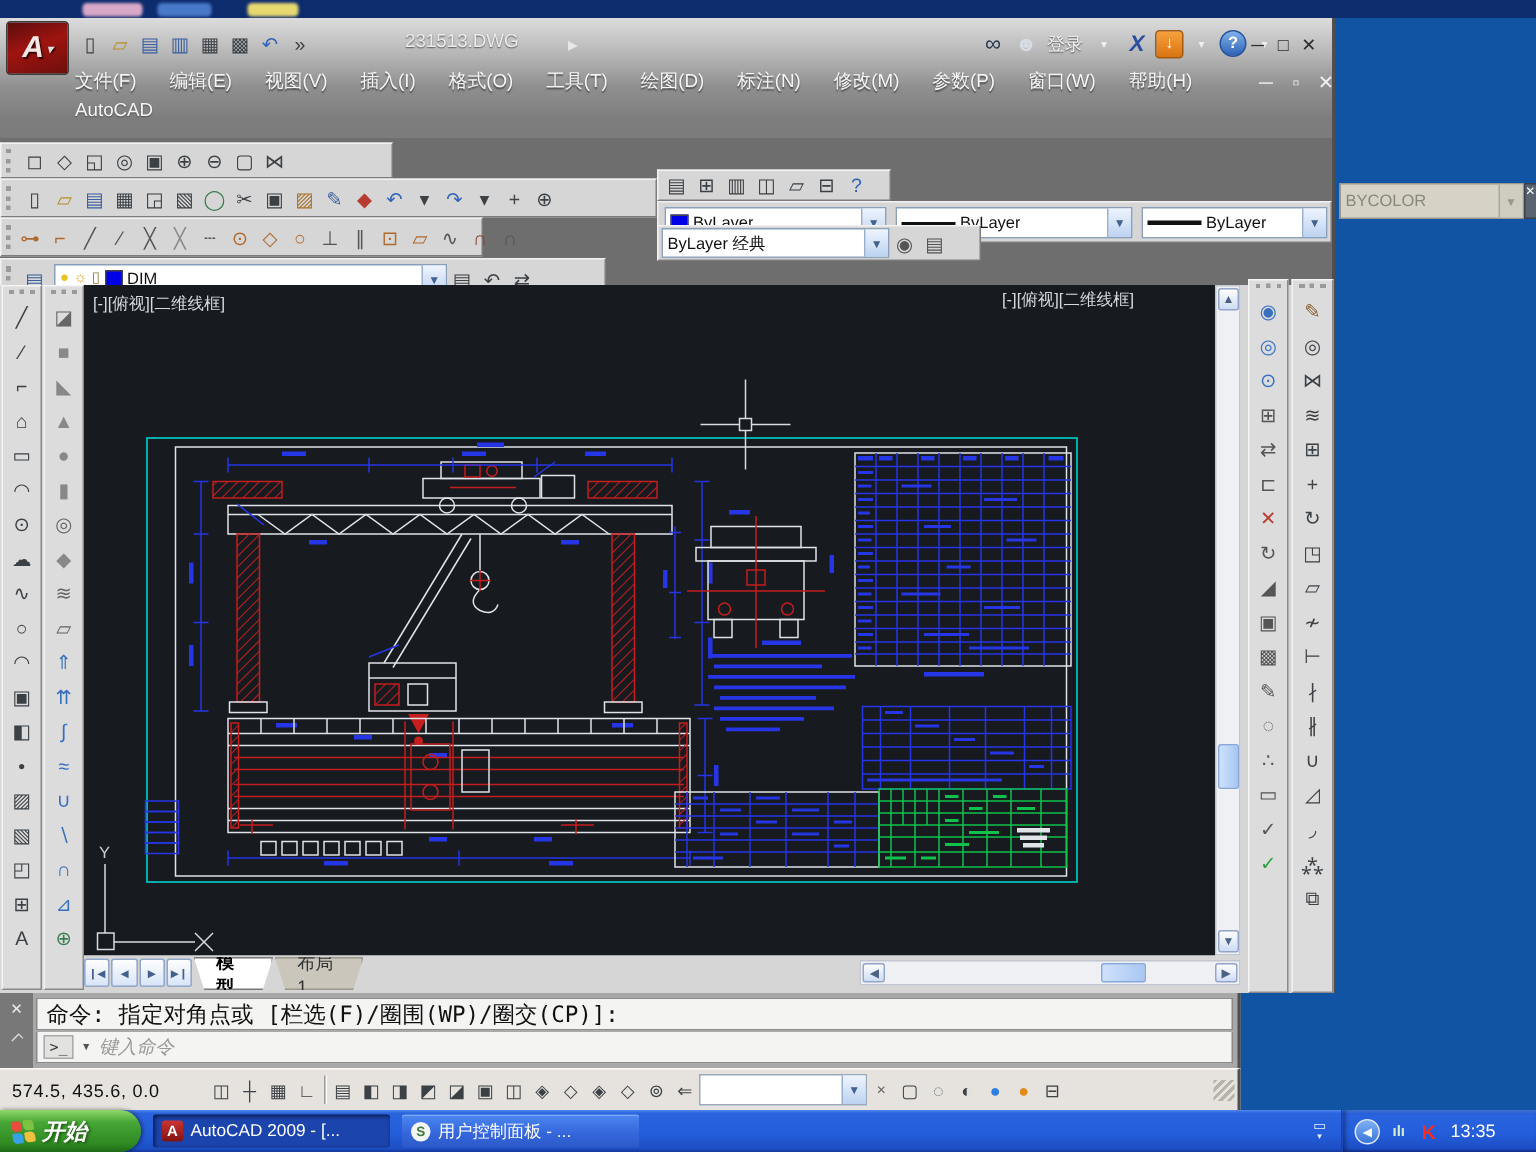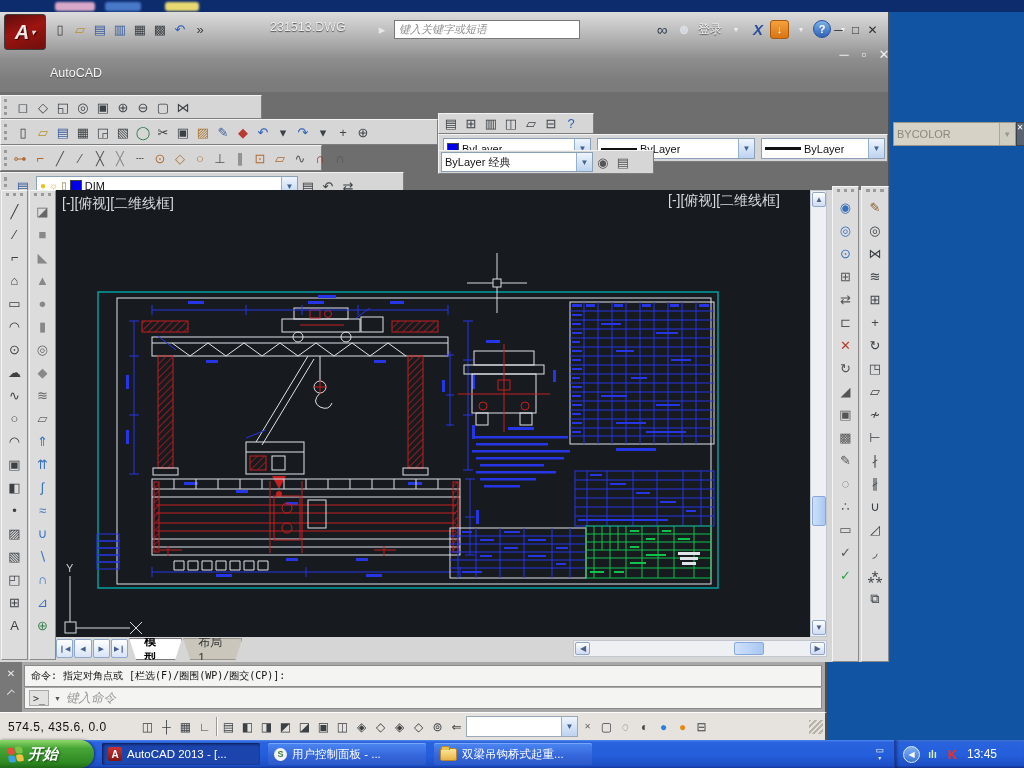--- a/index.html
+++ b/index.html
@@ -54,40 +54,40 @@
   .ddtext{white-space:nowrap;overflow:hidden;}
   .ddisabled{background:#d6d2c6;color:#8a887c;border-color:#9a988c;gap:48px;}
   .ddisabled .ddarrow{background:#cfccc0;color:#9a988c;border-left-color:#aaa89c;}
   .layicon{font-size:10px;line-height:10px;flex:0 0 auto;}
   
   #mainbg{left:0;top:190px;width:890px;height:472px;background:#d6d6d6;border-right:2px solid #4f4f4f;box-sizing:border-box;}
   .vtb{position:absolute;width:27px;background:#dcdcdc;border:1px solid;border-color:#f4f4f4 #8a8a8a #8a8a8a #f4f4f4;
      display:flex;flex-direction:column;align-items:center;box-sizing:border-box;}
   .vtb .tbi{width:23px;height:23px;font-size:13px;}
   #canvas{left:56px;top:190px;width:754px;height:447px;background:#171b20;overflow:hidden;}
-  .vplabel{position:absolute;color:#d5dade;font-size:14px;white-space:nowrap;}
+  .vplabel{position:absolute;color:#d5dade;font-size:11px;white-space:nowrap;}
   
   .sbtrack{position:absolute;background:#eef0f4;border:1px solid #c2c6ce;box-sizing:border-box;}
   .sbar{position:absolute;background:linear-gradient(#fdfefe,#cfdcf3);border:1px solid #93a6c8;border-radius:2px;
      color:#4d6185;font-size:8px;display:flex;align-items:center;justify-content:center;box-sizing:border-box;}
   .sbth{position:absolute;background:linear-gradient(90deg,#cfe1fc,#a9c7f1);border:1px solid #88a8dc;border-radius:2px;box-sizing:border-box;}
   
   #tabbar{left:56px;top:637px;width:771px;height:23px;background:#d6d6d6;display:flex;align-items:flex-start;gap:1px;padding-top:1px;box-sizing:border-box;}
   .navbtn{width:16px;height:17px;background:linear-gradient(#fefefe,#d8e4f8);border:1px solid #8fa8cc;border-radius:2px;
      font-size:7px;color:#44608e;display:inline-flex;align-items:center;justify-content:center;margin-top:1px;}
   .tab{height:19px;padding:1px 14px 0 14px;font-size:12px;display:inline-flex;align-items:center;
      clip-path:polygon(0 0,100% 0,calc(100% - 7px) 100%,7px 100%);}
   .tab.active{background:#ffffff;border:1px solid #777;font-weight:bold;color:#000;}
   .tab.inactive{background:#cac6bc;border:1px solid #9a968c;color:#333;}
   
   #cmddock{left:0;top:662px;width:827px;height:50px;background:#a8a8a8;border-right:2px solid #4f4f4f;box-sizing:border-box;}
   #cmdside{left:0;top:0;width:22px;height:50px;background:#787878;display:flex;flex-direction:column;align-items:center;gap:6px;padding-top:4px;box-sizing:border-box;}
   #cmdside .tbi{width:14px;height:14px;font-size:10px;}
   #cmdhist{left:24px;top:3px;width:798px;height:22px;background:#f4f4f3;border:1px solid #8a8a8a;
-     font-family:"DejaVu Sans Mono","Liberation Mono",monospace;font-size:10px;color:#111;
+     font-family:"DejaVu Sans Mono","Liberation Mono",monospace;font-size:15px;color:#111;
      display:flex;align-items:center;padding-left:6px;box-sizing:border-box;white-space:nowrap;overflow:hidden;text-align:center;}
   #cmdinput{left:24px;top:26px;width:798px;height:21px;background:#f4f4f3;border:1px solid #8a8a8a;border-top:none;
      display:flex;align-items:center;gap:5px;padding-left:4px;box-sizing:border-box;}
   #prompticon{font-family:"DejaVu Sans Mono",monospace;font-size:10px;color:#333;background:#e2e2e0;border:1px solid #aaa;padding:0 3px;height:14px;display:flex;align-items:center;}
   #cmdph{color:#9a9a9a;font-style:italic;font-size:12.5px;}
   
   #statusbar{left:0;top:712px;width:827px;height:28px;background:#e6e3de;border-top:1px solid #fcfcfc;border-right:2px solid #4f4f4f;
      display:flex;align-items:center;box-sizing:border-box;font-size:12px;color:#111;}
   #coords{width:130px;padding-left:8px;font-size:12px;letter-spacing:.5px;}
   #statusbar .tbi{width:19px;height:19px;font-size:12px;}
@@ -149,41 +149,52 @@
         <span class="tbi" style="color: rgb(58, 95, 158);">▤</span>
         <span class="tbi" style="color: rgb(58, 95, 158);">▥</span>
         <span class="tbi">▦</span>
         <span class="tbi">▩</span>
         <span class="tbi" style="color: rgb(47, 98, 184);">↶</span>
         <span class="tbi">»</span>
       </div>
     <div id="doctitle" class="ab">231513.DWG</div>
     <div id="searchwrap" class="ab">
       <span class="tbi" style="color:#e8e8e8;">▸</span>
-      <div id="searchbox">
-        <span class="ph">键入关键字或短语</span>
-      </div>
     </div>
     <div id="tbright" class="ab">
       <span class="tbi" style="color:#2b3b4e;font-size:15px;">∞</span>
       <span class="tbi" style="color:#d8dde4;font-size:14px;">☻</span>
       <span id="signin">登录</span>
       <span class="tbi" style="font-size:8px;color:#eee;">▾</span>
       <span class="tbi" style="font-weight:bold;font-style:italic;color:#2b4f9e;font-size:15px;">X</span>
       <span class="xdl">↓</span>
       <span class="tbi" style="font-size:8px;color:#eee;">▾</span>
       <span class="helpc">?</span>
       <span class="tbi" style="font-size:8px;color:#eee;">▾</span>
     </div>
     <div id="winctl" class="tb ab">
         <span class="tbi" style="color: rgb(47, 47, 47);">─</span>
         <span class="tbi" style="color: rgb(47, 47, 47);">□</span>
         <span class="tbi" style="color: rgb(47, 47, 47);">✕</span>
       </div>
 
+    <div id="menubar" class="ab">
+        <span class="mi">文件(F)</span>
+        <span class="mi">编辑(E)</span>
+        <span class="mi">视图(V)</span>
+        <span class="mi">插入(I)</span>
+        <span class="mi">格式(O)</span>
+        <span class="mi">工具(T)</span>
+        <span class="mi">绘图(D)</span>
+        <span class="mi">标注(N)</span>
+        <span class="mi">修改(M)</span>
+        <span class="mi">参数(P)</span>
+        <span class="mi">窗口(W)</span>
+        <span class="mi">帮助(H)</span>
+      </div>
     <div id="mdictl" class="tb ab">
         <span class="tbi" style="color: rgb(240, 240, 240);">─</span>
         <span class="tbi" style="color: rgb(240, 240, 240);">▫</span>
         <span class="tbi" style="color: rgb(240, 240, 240);">✕</span>
       </div>
     <div id="menubar2" class="ab">
       <span class="mi">AutoCAD</span>
     </div>
 
     <div id="tbzone" class="ab">
@@ -752,36 +763,32 @@
         <i style="background:#e84c3c;"></i>
           <i style="background:#7ec243;"></i>
           <i style="background:#3aa0e8;"></i>
           <i style="background:#f0c040;"></i>
       </span>
       <span id="startlabel">开始</span>
     </div>
     <span id="taskslot" style="display: flex;">
         <div class="task active">
           <span class="ticon-autocad">A</span>
-          <span>AutoCAD 2013 - [...</span>
+          <span>AutoCAD 2009 - [...</span>
         </div>
         <div class="task normal">
           <span class="ticon-browser">S</span>
           <span>用户控制面板 - ...</span>
         </div>
-        <div class="task normal">
-          <span class="ticon-folder"></span>
-          <span>双梁吊钩桥式起重...</span>
-        </div>
       </span>
     <div id="showdesk">
         <span>▭</span>
         <span style="font-size:6px;">▾</span>
       </div>
     <div id="tray">
       <span class="chev">◀</span>
       <span class="tbi" style="color:#d6efc8;">ılı</span>
       <span class="tbi" style="color:#ff2b1a;font-size:13px;">K</span>
-      <span id="clock">13:45</span>
+      <span id="clock">13:35</span>
     </div>
   </div>
 
 </div>
 
 </body></html>

